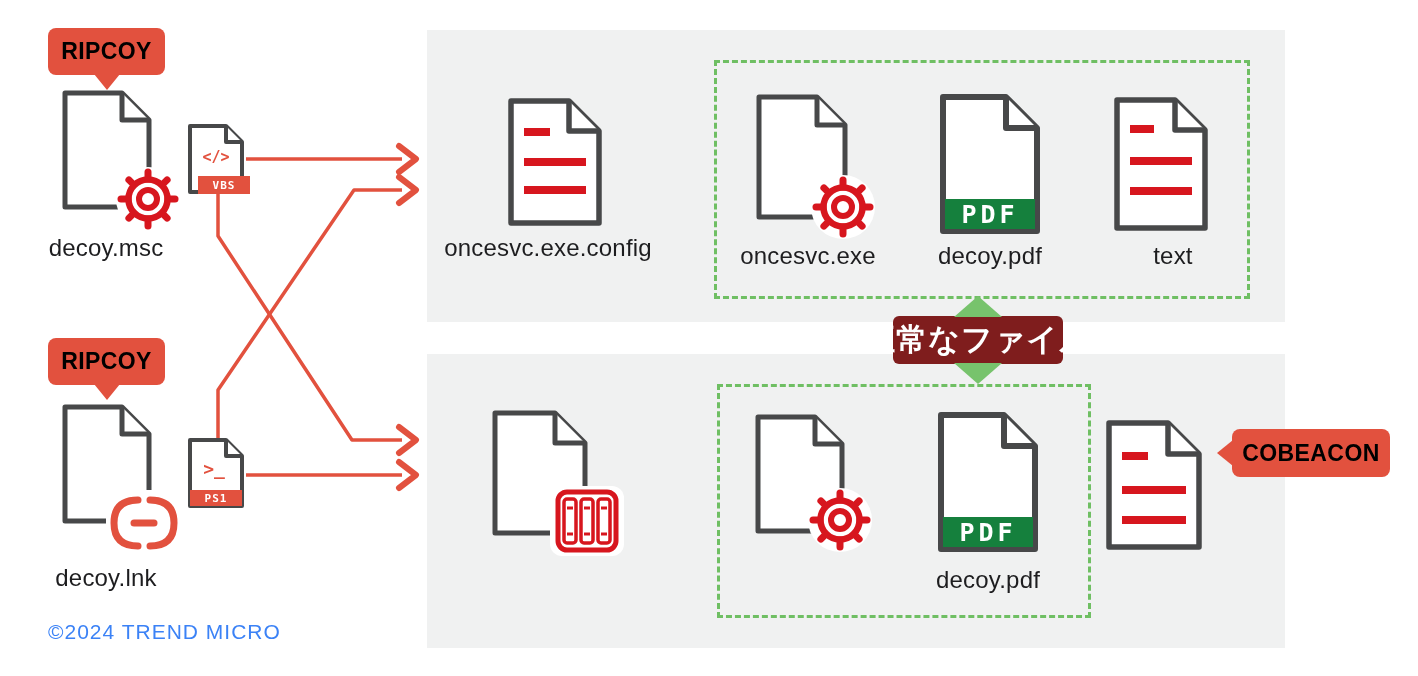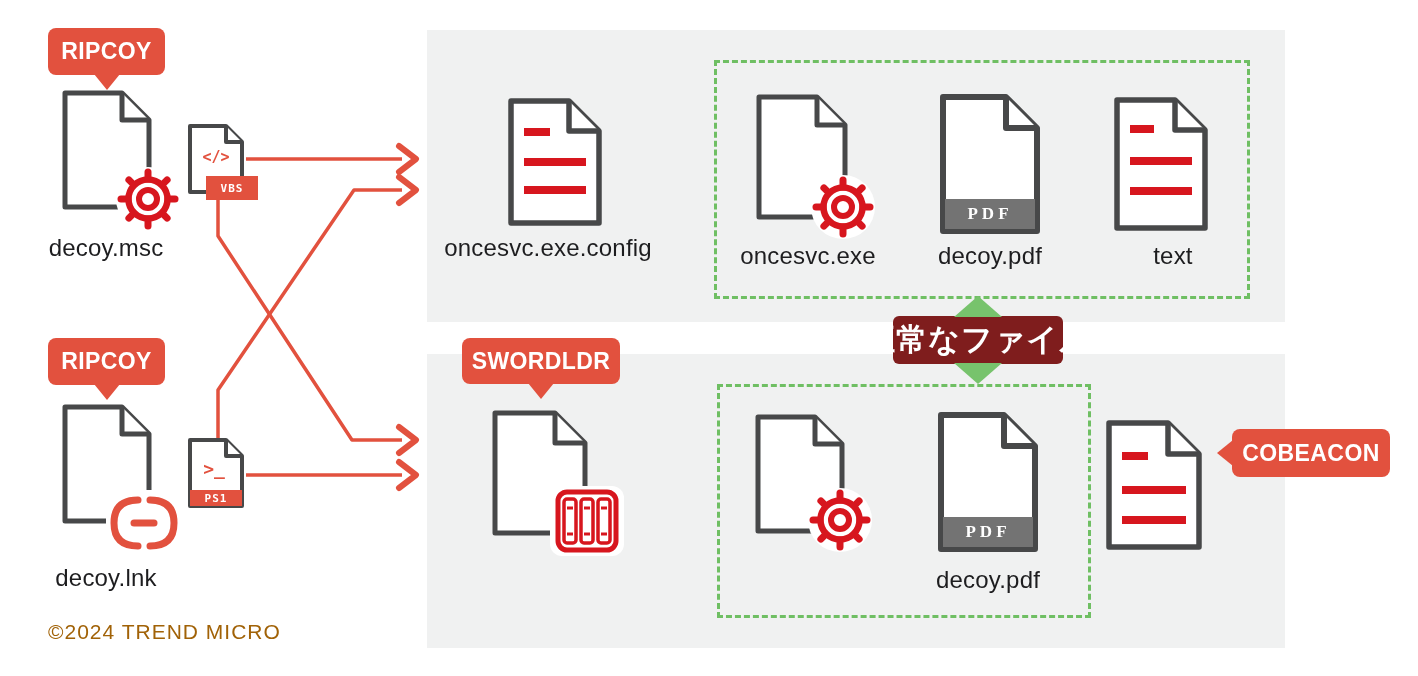--- a/index.html
+++ b/index.html
@@ -9,21 +9,21 @@
   }
   .panel{position:absolute;background:#f0f1f1;z-index:1;}
   .connectors{position:absolute;left:0;top:0;z-index:2;}
   .dashed-box{position:absolute;border:3px dashed #6fbf63;z-index:2;background:transparent;}
   .icon{position:absolute;z-index:3;}
   .file-label{
     position:absolute;z-index:4;text-align:center;color:#1d1d1f;
     font-size:24px;font-weight:500;letter-spacing:0.2px;white-space:nowrap;
   }
   .bubble{
-    position:absolute;z-index:5;background:#e2513e;color:#ffffff;border-radius:8px;
+    position:absolute;z-index:5;background:#e2513e;color:#000000;border-radius:8px;
     display:flex;align-items:center;justify-content:center;
     font-size:23px;font-weight:bold;letter-spacing:0.4px;white-space:nowrap;
   }
   .bubble.tail-down::after{
     content:"";position:absolute;bottom:-15px;left:50%;margin-left:-13px;
     border-left:13px solid transparent;border-right:13px solid transparent;
     border-top:16px solid #e2513e;
   }
   .bubble.tail-left::after{
     content:"";position:absolute;left:-15px;top:50%;margin-top:-13px;
@@ -44,27 +44,27 @@
     content:"";position:absolute;bottom:-20px;left:50%;margin-left:-24px;
     border-left:24px solid transparent;border-right:24px solid transparent;
     border-top:21px solid #77c36c;
   }
   .type-banner{
     position:absolute;z-index:4;background:#e2513e;color:#ffffff;
     display:flex;align-items:center;justify-content:center;
     font-family:"DejaVu Sans Mono",monospace;font-weight:bold;
   }
   .banner-small{font-size:11px;letter-spacing:1px;}
-  .banner-pdf{font-size:17px;letter-spacing:4px;background:#737373;font-family:Liberation Serif, serif;}
+  .banner-pdf{font-size:25px;letter-spacing:4px;background:#15803d;}
   .script-glyph{
     position:absolute;z-index:4;color:#e2513e;text-align:center;
     font-family:"DejaVu Sans Mono",monospace;font-weight:bold;
   }
   .copyright{
-    position:absolute;z-index:4;color:#a16207;font-size:21px;font-weight:500;
+    position:absolute;z-index:4;color:#3b82f6;font-size:21px;font-weight:500;
     letter-spacing:1px;white-space:nowrap;
   }
 </style>
 </head>
 <body>
 
 <div class="canvas">
 
   <div class="panel" style="left:427px;top:30px;width:858px;height:292px"></div>
   <div class="panel" style="left:427px;top:354px;width:858px;height:294px"></div>
@@ -113,21 +113,21 @@
     <circle cx="33" cy="33" r="19.5" fill="none" stroke="#d7161e" stroke-width="6.5"></circle>
     <circle cx="33" cy="33" r="9" fill="#ffffff" stroke="#d7161e" stroke-width="6"></circle>
   </svg>
   <div class="file-label" style="left:26px;top:234px;width:160px">decoy.msc</div>
 
   <svg class="icon" style="left:188px;top:124px" width="56" height="70" viewBox="0 0 56 70">
     <path d="M2 2 H38 L54 18 V68 H2 Z" fill="#ffffff" stroke="#474849" stroke-width="4" stroke-linejoin="round"></path>
     <path d="M38 2 V18 H54" fill="#ffffff" stroke="#474849" stroke-width="4" stroke-linejoin="round"></path>
   </svg>
   <div class="script-glyph" style="left:190px;top:148px;width:52px;font-size:15px">&lt;/&gt;</div>
-  <div class="type-banner banner-small" style="left:206px;top:176px;width:52px;height:24px">VBS</div>
+  <div class="type-banner banner-small" style="left:198px;top:176px;width:52px;height:18px">VBS</div>
 
   <svg class="icon" style="left:62px;top:404px" width="90" height="120" viewBox="0 0 90 120">
     <path d="M3 3 H60 L87 30 V117 H3 Z" fill="#ffffff" stroke="#474849" stroke-width="5" stroke-linejoin="round"></path>
     <path d="M60 3 V30 H87" fill="#ffffff" stroke="#474849" stroke-width="5" stroke-linejoin="round"></path>
   </svg>
   <svg class="icon" style="left:106px;top:490px" width="76" height="66" viewBox="0 0 76 66">
     <rect x="0" y="0" width="76" height="66" rx="20" fill="#ffffff"></rect>
     <g fill="none" stroke="#e2513e" stroke-width="7" stroke-linecap="round">
       <path d="M32 10 Q8 10 8 33 Q8 56 32 56"></path>
       <path d="M44 10 Q68 10 68 33 Q68 56 44 56"></path>
@@ -190,23 +190,20 @@
         <path d="M16 64 H78"></path>
         <path d="M16 94 H78"></path>
     </g>
   </svg>
   <div class="file-label" style="left:1098px;top:242px;width:150px">text</div>
 
   <div class="green-bubble" style="left:893px;top:316px;width:170px;height:48px">
     <span>正常なファイル</span>
   </div>
 
-  <div class="bubble tail-down" style="left:462px;top:338px;width:158px;height:46px">
-    <span>SWORDLDR</span>
-  </div>
 
   <svg class="icon" style="left:492px;top:410px" width="96" height="126" viewBox="0 0 96 126">
     <path d="M3 3 H63 L93 33 V123 H3 Z" fill="#ffffff" stroke="#474849" stroke-width="5" stroke-linejoin="round"></path>
     <path d="M63 3 V33 H93" fill="#ffffff" stroke="#474849" stroke-width="5" stroke-linejoin="round"></path>
   </svg>
   <svg class="icon" style="left:548px;top:486px" width="76" height="70" viewBox="0 0 76 70">
     <rect x="2" y="0" width="74" height="70" rx="12" fill="#ffffff"></rect>
     <rect x="10" y="6" width="58" height="58" rx="9" fill="#ffffff" stroke="#d7161e" stroke-width="5"></rect>
     <g fill="none" stroke="#d7161e" stroke-width="3.5">
       <rect x="16" y="13" width="12" height="44" rx="3"></rect>

